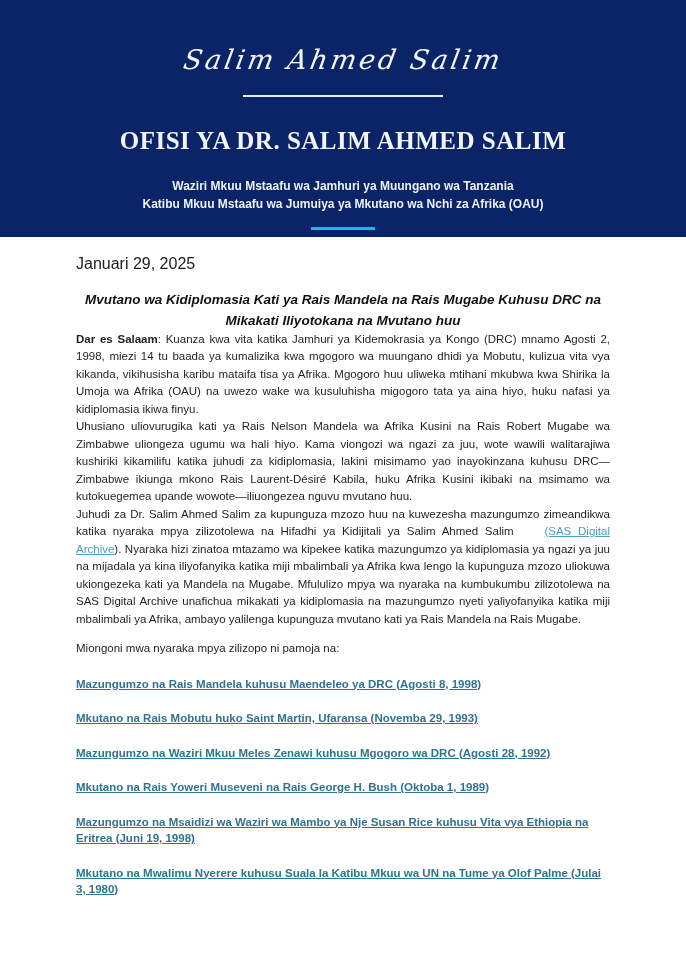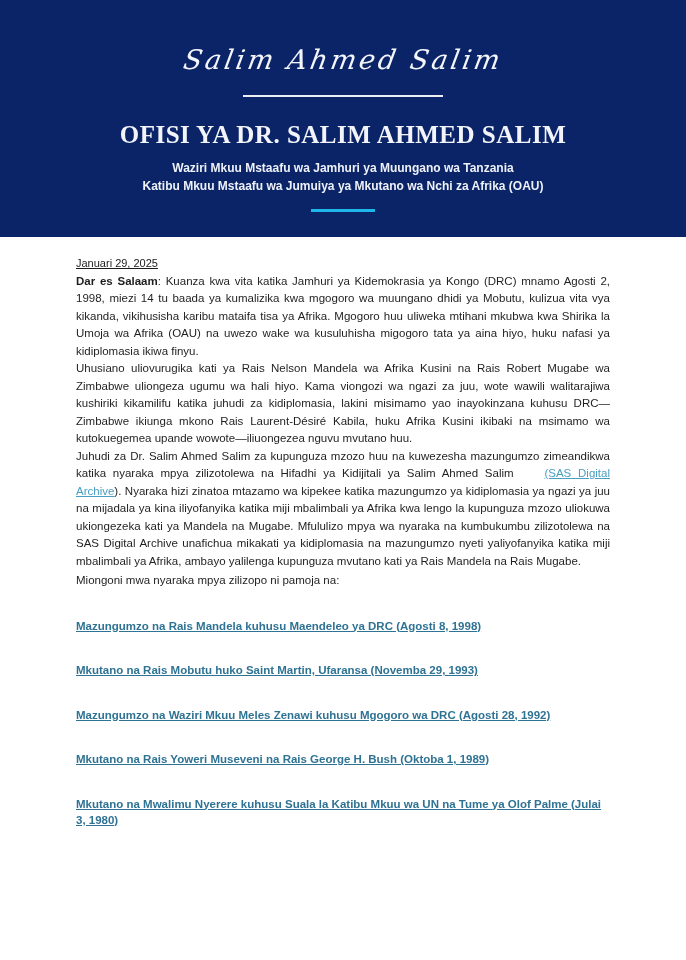--- a/index.html
+++ b/index.html
@@ -34,53 +34,52 @@
     line-height: 1;
     white-space: nowrap;
   }
   .sig-rule {
     width: 200px;
     height: 2px;
     background: #e9edf5;
     margin-top: 22px;
   }
   .office-title {
-    margin-top: 24px;
+    margin-top: 30px;
     font-family: "Liberation Serif", serif;
     font-weight: bold;
     font-size: 25px;
     letter-spacing: 0.5px;
     color: #f2f4fa;
     white-space: nowrap;
   }
   .office-subtitle {
-    margin-top: 10px;
+    margin-top: 22px;
     font-size: 12px;
     font-weight: bold;
     color: #eef1f8;
     text-align: center;
     line-height: 18px;
   }
   .accent-rule {
     width: 64px;
     height: 3px;
     background: #1fb6ea;
     margin-top: 14px;
   }
 
   
   .doc-body {
     padding: 18px 76px 0 76px;
     font-size: 11.5px;
     line-height: 17.5px;
   }
   .doc-date {
-    font-size: 11px;
+    font-size: 16px;
     color: #1c1c1c;
-    text-decoration: underline;
   }
   .doc-title {
     margin-top: 16px;
     text-align: center;
     font-weight: bold;
     font-style: italic;
     font-size: 13.5px;
     line-height: 21px;
     color: #111111;
   }
@@ -88,25 +87,25 @@
     text-align: justify;
     color: #1f1f1f;
   }
   .para .lead { font-weight: bold; }
   .inline-link {
     color: #4a9ec4;
     text-decoration: underline;
     cursor: pointer;
     padding-left: 24px;
   }
-  .list-intro { margin-top: 2px; }
+  .list-intro { margin-top: 12px; }
   .doc-links { margin-top: 2px; }
   .doc-link {
     display: block;
-    margin-top: 28px;
+    margin-top: 18px;
     font-weight: bold;
     font-size: 11.5px;
     line-height: 16.5px;
     color: #2f7394;
     text-decoration: underline;
     cursor: pointer;
   }
 </style>
 </head>
 <body>
@@ -121,32 +120,34 @@
       <div>Waziri Mkuu Mstaafu wa Jamhuri ya Muungano wa Tanzania</div>
       <div>Katibu Mkuu Mstaafu wa Jumuiya ya Mkutano wa Nchi za Afrika (OAU)</div>
     </div>
     <div class="accent-rule"></div>
   </div>
 
   <div class="doc-body">
 
     <div class="doc-date">Januari 29, 2025</div>
 
+    <div class="doc-title">Mvutano wa Kidiplomasia Kati ya Rais Mandela na Rais Mugabe Kuhusu DRC na Mikakati Iliyotokana na Mvutano huu</div>
 
     <p class="para"><span class="lead">Dar es Salaam</span><span>: Kuanza kwa vita katika Jamhuri ya Kidemokrasia ya Kongo (DRC) mnamo Agosti 2, 1998, miezi 14 tu baada ya kumalizika kwa mgogoro wa muungano dhidi ya Mobutu, kulizua vita vya kikanda, vikihusisha karibu mataifa tisa ya Afrika. Mgogoro huu uliweka mtihani mkubwa kwa Shirika la Umoja wa Afrika (OAU) na uwezo wake wa kusuluhisha migogoro tata ya aina hiyo, huku nafasi ya kidiplomasia ikiwa finyu.</span></p>
 
     <p class="para">Uhusiano uliovurugika kati ya Rais Nelson Mandela wa Afrika Kusini na Rais Robert Mugabe wa Zimbabwe uliongeza ugumu wa hali hiyo. Kama viongozi wa ngazi za juu, wote wawili walitarajiwa kushiriki kikamilifu katika juhudi za kidiplomasia, lakini misimamo yao inayokinzana kuhusu DRC—Zimbabwe ikiunga mkono Rais Laurent-Désiré Kabila, huku Afrika Kusini ikibaki na msimamo wa kutokuegemea upande wowote—iliuongezea nguvu mvutano huu.</p>
 
     <p class="para"><span>Juhudi za Dr. Salim Ahmed Salim za kupunguza mzozo huu na kuwezesha mazungumzo zimeandikwa katika nyaraka mpya zilizotolewa na Hifadhi ya Kidijitali ya Salim Ahmed Salim </span><a class="inline-link">(SAS Digital Archive</a><span>). Nyaraka hizi zinatoa mtazamo wa kipekee katika mazungumzo ya kidiplomasia ya ngazi ya juu na mijadala ya kina iliyofanyika katika miji mbalimbali ya Afrika kwa lengo la kupunguza mzozo uliokuwa ukiongezeka kati ya Mandela na Mugabe. Mfululizo mpya wa nyaraka na kumbukumbu zilizotolewa na SAS Digital Archive unafichua mikakati ya kidiplomasia na mazungumzo nyeti yaliyofanyika katika miji mbalimbali ya Afrika, ambayo yalilenga kupunguza mvutano kati ya Rais Mandela na Rais Mugabe.</span></p>
 
     <p class="para list-intro">Miongoni mwa nyaraka mpya zilizopo ni pamoja na:</p>
 
     <div class="doc-links">
       <a class="doc-link">Mazungumzo na Rais Mandela kuhusu Maendeleo ya DRC (Agosti 8, 1998)</a>
       <a class="doc-link">Mkutano na Rais Mobutu huko Saint Martin, Ufaransa (Novemba 29, 1993)</a>
       <a class="doc-link">Mazungumzo na Waziri Mkuu Meles Zenawi kuhusu Mgogoro wa DRC (Agosti 28, 1992)</a>
       <a class="doc-link">Mkutano na Rais Yoweri Museveni na Rais George H. Bush (Oktoba 1, 1989)</a>
+      <a class="doc-link">Mazungumzo na Msaidizi wa Waziri wa Mambo ya Nje Susan Rice kuhusu Vita vya Ethiopia na Eritrea (Juni 19, 1998)</a>
       <a class="doc-link">Mkutano na Mwalimu Nyerere kuhusu Suala la Katibu Mkuu wa UN na Tume ya Olof Palme (Julai 3, 1980)</a>
 
     </div>
 
   </div>
 </div>
 
 </body></html>

